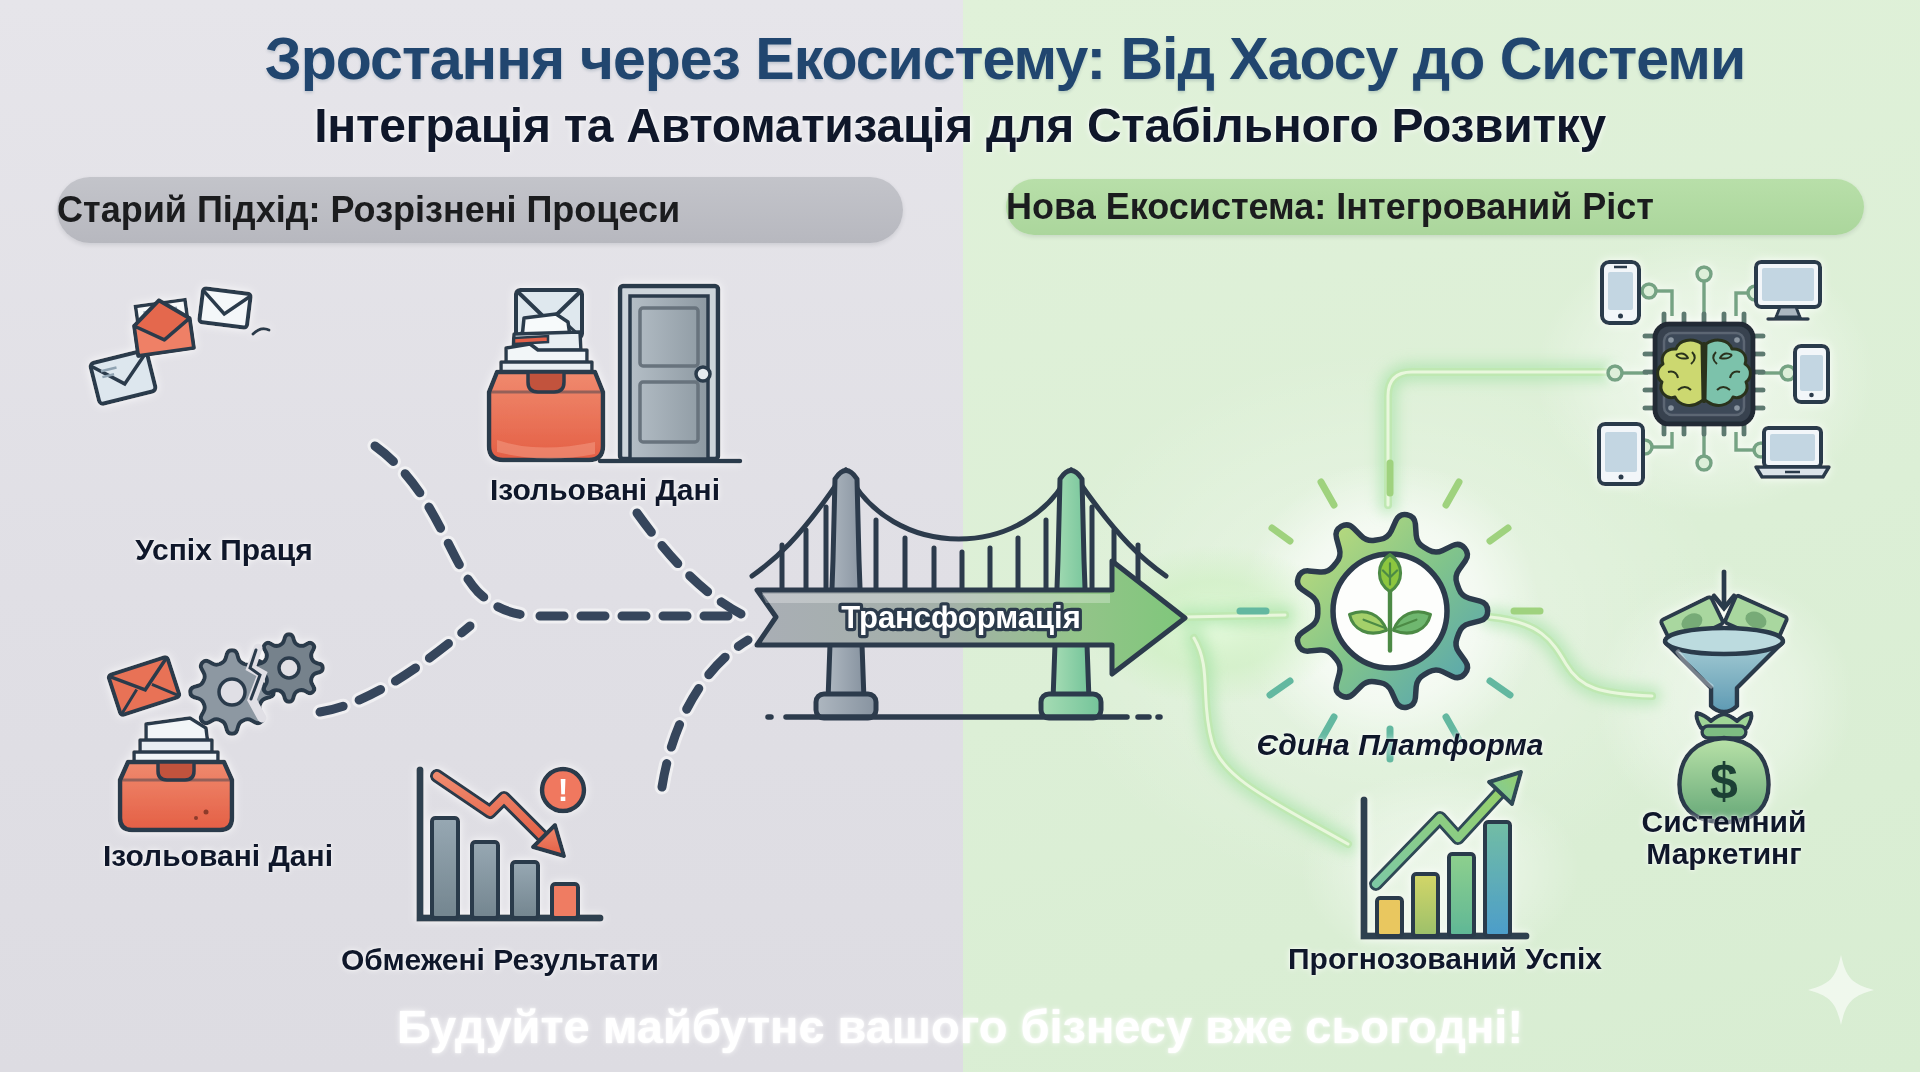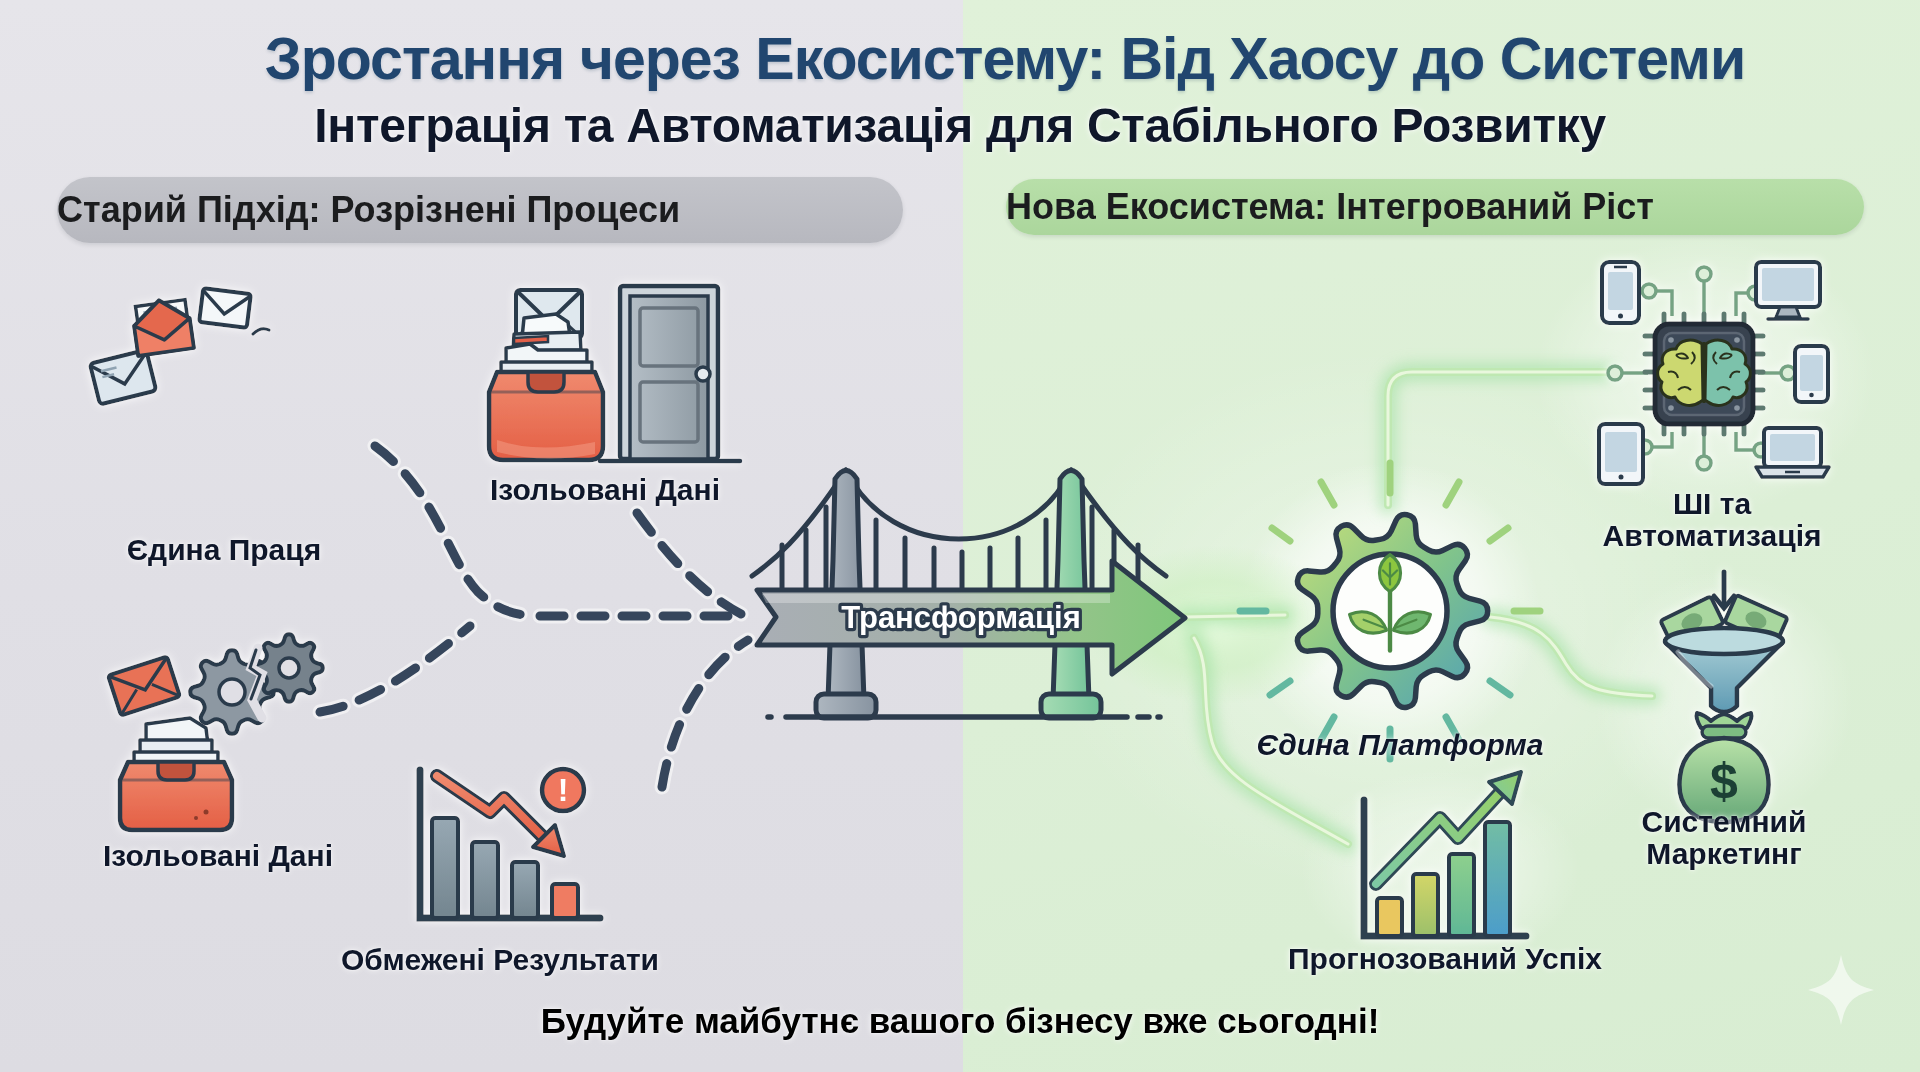--- a/index.html
+++ b/index.html
@@ -24,21 +24,21 @@
      background:linear-gradient(180deg,#b8dfa9,#abd69c);}
   .lbl{font-weight:700;font-size:30px;}
   #lbl-manual{left:74px;top:534px;width:300px;}
   #lbl-isolated1{left:455px;top:474px;width:300px;}
   #lbl-isolated2{left:68px;top:840px;width:300px;}
   #lbl-limited{left:280px;top:944px;width:440px;}
   #lbl-ai{left:1582px;top:488px;width:260px;}
   #lbl-platform{left:1240px;top:729px;width:320px;font-style:italic;}
   #lbl-marketing{left:1624px;top:806px;width:200px;}
   #lbl-success{left:1275px;top:943px;width:340px;}
-  #footer{left:0;top:1002px;width:1920px;font-size:35px;font-weight:700;color:#000000;}
+  #footer{left:0;top:1002px;width:1920px;font-size:47px;font-weight:700;color:#ffffff;}
 </style>
 </head>
 <body>
 
 <div id="stage">
   <div id="bg-left" class="bg"></div>
   <div id="bg-right" class="bg"></div>
 
   <svg class="art" width="1920" height="1072" viewBox="0 0 1920 1072">
     <defs>
@@ -588,23 +588,22 @@
   <div id="title" class="txt">Зростання через Екосистему: Від Хаосу до Системи</div>
   <div id="subtitle" class="txt">Інтеграція та Автоматизація для Стабільного Розвитку</div>
 
   <div id="pill-left" class="pill">
     <span>Старий Підхід: Розрізнені Процеси</span>
   </div>
   <div id="pill-right" class="pill">
     <span>Нова Екосистема: Інтегрований Ріст</span>
   </div>
 
-  <div id="lbl-manual" class="txt lbl">Єдина Праця</div>
+  <div id="lbl-manual" class="txt lbl">Успіх Праця</div>
   <div id="lbl-isolated1" class="txt lbl">Ізольовані Дані</div>
   <div id="lbl-isolated2" class="txt lbl">Ізольовані Дані</div>
   <div id="lbl-limited" class="txt lbl">Обмежені Результати</div>
-  <div id="lbl-ai" class="txt lbl">ШІ та Автоматизація</div>
   <div id="lbl-platform" class="txt lbl">Єдина Платформа</div>
   <div id="lbl-success" class="txt lbl">Прогнозований Успіх</div>
   <div id="lbl-marketing" class="txt lbl">Системний Маркетинг</div>
 
   <div id="footer" class="txt">Будуйте майбутнє вашого бізнесу вже сьогодні!</div>
 </div>
 
 </body></html>

